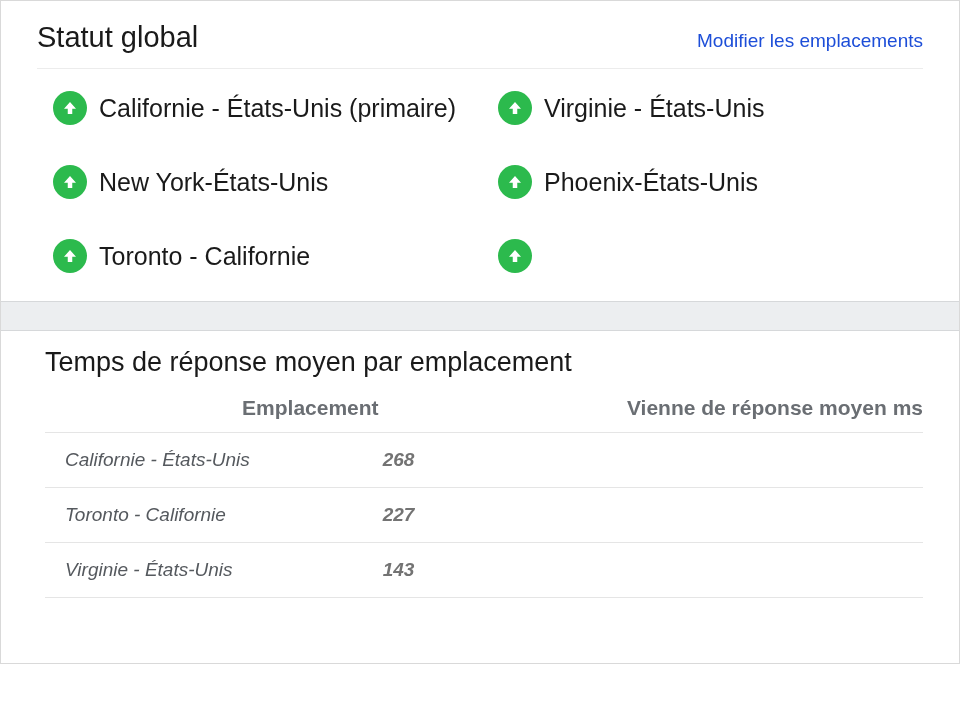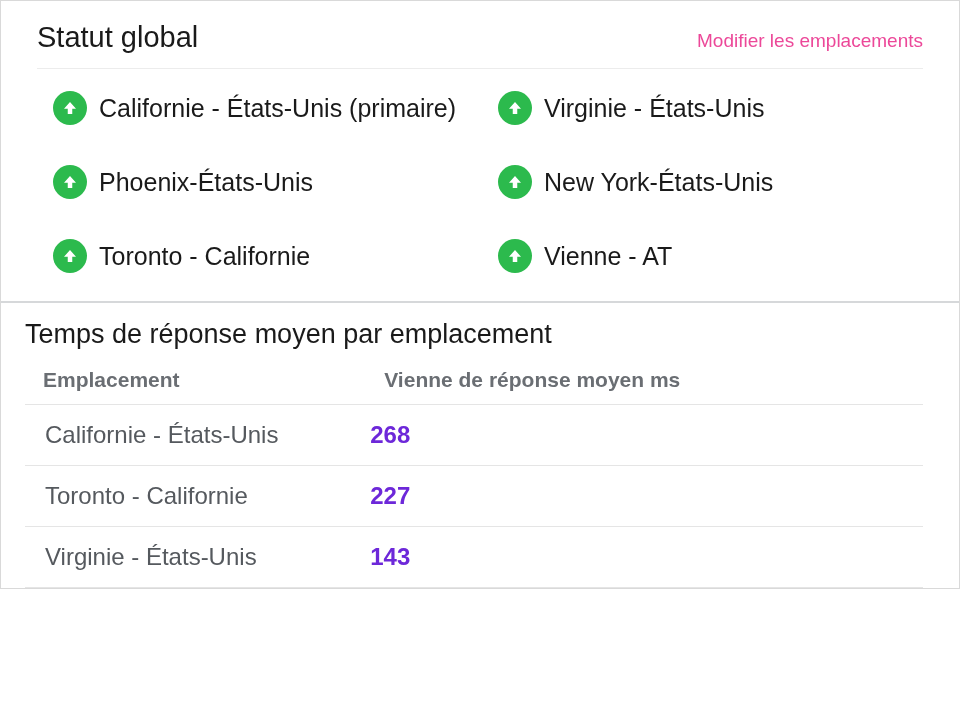--- a/index.html
+++ b/index.html
@@ -5,21 +5,21 @@
   * { box-sizing: border-box; margin: 0; padding: 0; }
   html, body {
     width: 960px;
     height: 720px;
     font-family: -apple-system, BlinkMacSystemFont, "Segoe UI", Helvetica, Arial, sans-serif;
     background: #fff;
     color: #1a1a1a;
   }
   .frame {
     width: 960px;
-    height: 589px;
+    height: 664px;
     border: 1px solid #d9d9d9;
     background: #fff;
     display: flex;
     flex-direction: column;
   }
 
   
   .panel-status {
     padding: 20px 36px 28px 36px;
   }
@@ -31,21 +31,21 @@
     border-bottom: 1px solid #ececec;
     margin-bottom: 22px;
   }
   .status-title {
     font-size: 29px;
     font-weight: 400;
     color: #1a1a1a;
   }
   .edit-link {
     font-size: 19px;
-    color: #ec4899;
+    color: #1d4ed8;
     text-decoration: none;
     cursor: pointer;
   }
   .location-grid {
     display: grid;
     grid-template-columns: 1fr 1fr;
     column-gap: 20px;
     row-gap: 40px;
     padding-left: 16px;
   }
@@ -74,56 +74,57 @@
   
   .strip {
     height: 30px;
     background: #eceef0;
     border-top: 1px solid #d6d8da;
     border-bottom: 1px solid #d6d8da;
   }
 
   
   .panel-table {
-    padding: 16px 36px 0 24px;
+    padding: 16px 36px 0 44px;
   }
   .table-title {
     font-size: 27px;
     font-weight: 400;
     color: #1a1a1a;
     margin-bottom: 18px;
   }
   table {
     width: 100%;
     border-collapse: collapse;
     table-layout: fixed;
   }
   col.col-loc   { width: 38%; }
   col.col-val   { width: 62%; }
   th {
-    text-align: left;
+    text-align: right;
     font-size: 21px;
     font-weight: 600;
     color: #6a6e73;
     padding: 0 0 12px 18px;
   }
   tbody tr {
     border-top: 1px solid #e5e5e5;
   }
   tbody tr:last-child {
     border-bottom: 1px solid #e5e5e5;
   }
   td {
-    font-size: 24px;
+    font-size: 19px;
     color: #55595e;
     padding: 16px 0 16px 20px;
+    font-style: italic;
   }
   td.val {
     font-weight: 600;
-    color: #6d28d9;
+    color: #737373;
     padding-left: 4px;
   }
 </style>
 </head>
 <body>
 
 <div class="frame">
 
   <section class="panel-status">
     <div class="status-header">
@@ -148,45 +149,44 @@
             </svg>
         </span>
         <span class="location-label">Virginie - États-Unis</span>
       </div>
       <div class="location-item">
         <span class="up-icon">
           <svg width="18" height="18" viewBox="0 0 24 24">
               <path d="M12 4 L20 13 L15 13 L15 20 L9 20 L9 13 L4 13 Z" fill="#fff"></path>
             </svg>
         </span>
+        <span class="location-label">New York-États-Unis</span>
+      </div>
+      <div class="location-item">
+        <span class="up-icon">
+          <svg width="18" height="18" viewBox="0 0 24 24">
+              <path d="M12 4 L20 13 L15 13 L15 20 L9 20 L9 13 L4 13 Z" fill="#fff"></path>
+            </svg>
+        </span>
         <span class="location-label">Phoenix-États-Unis</span>
       </div>
       <div class="location-item">
         <span class="up-icon">
           <svg width="18" height="18" viewBox="0 0 24 24">
               <path d="M12 4 L20 13 L15 13 L15 20 L9 20 L9 13 L4 13 Z" fill="#fff"></path>
             </svg>
         </span>
-        <span class="location-label">New York-États-Unis</span>
-      </div>
-      <div class="location-item">
-        <span class="up-icon">
-          <svg width="18" height="18" viewBox="0 0 24 24">
-              <path d="M12 4 L20 13 L15 13 L15 20 L9 20 L9 13 L4 13 Z" fill="#fff"></path>
-            </svg>
-        </span>
         <span class="location-label">Toronto - Californie</span>
       </div>
       <div class="location-item">
         <span class="up-icon">
           <svg width="18" height="18" viewBox="0 0 24 24">
               <path d="M12 4 L20 13 L15 13 L15 20 L9 20 L9 13 L4 13 Z" fill="#fff"></path>
             </svg>
         </span>
-        <span class="location-label">Vienne - AT</span>
       </div>
     </div>
   </section>
 
   <div class="strip"></div>
 
   <section class="panel-table">
     <h2 class="table-title">Temps de réponse moyen par emplacement</h2>
 
     <table>

